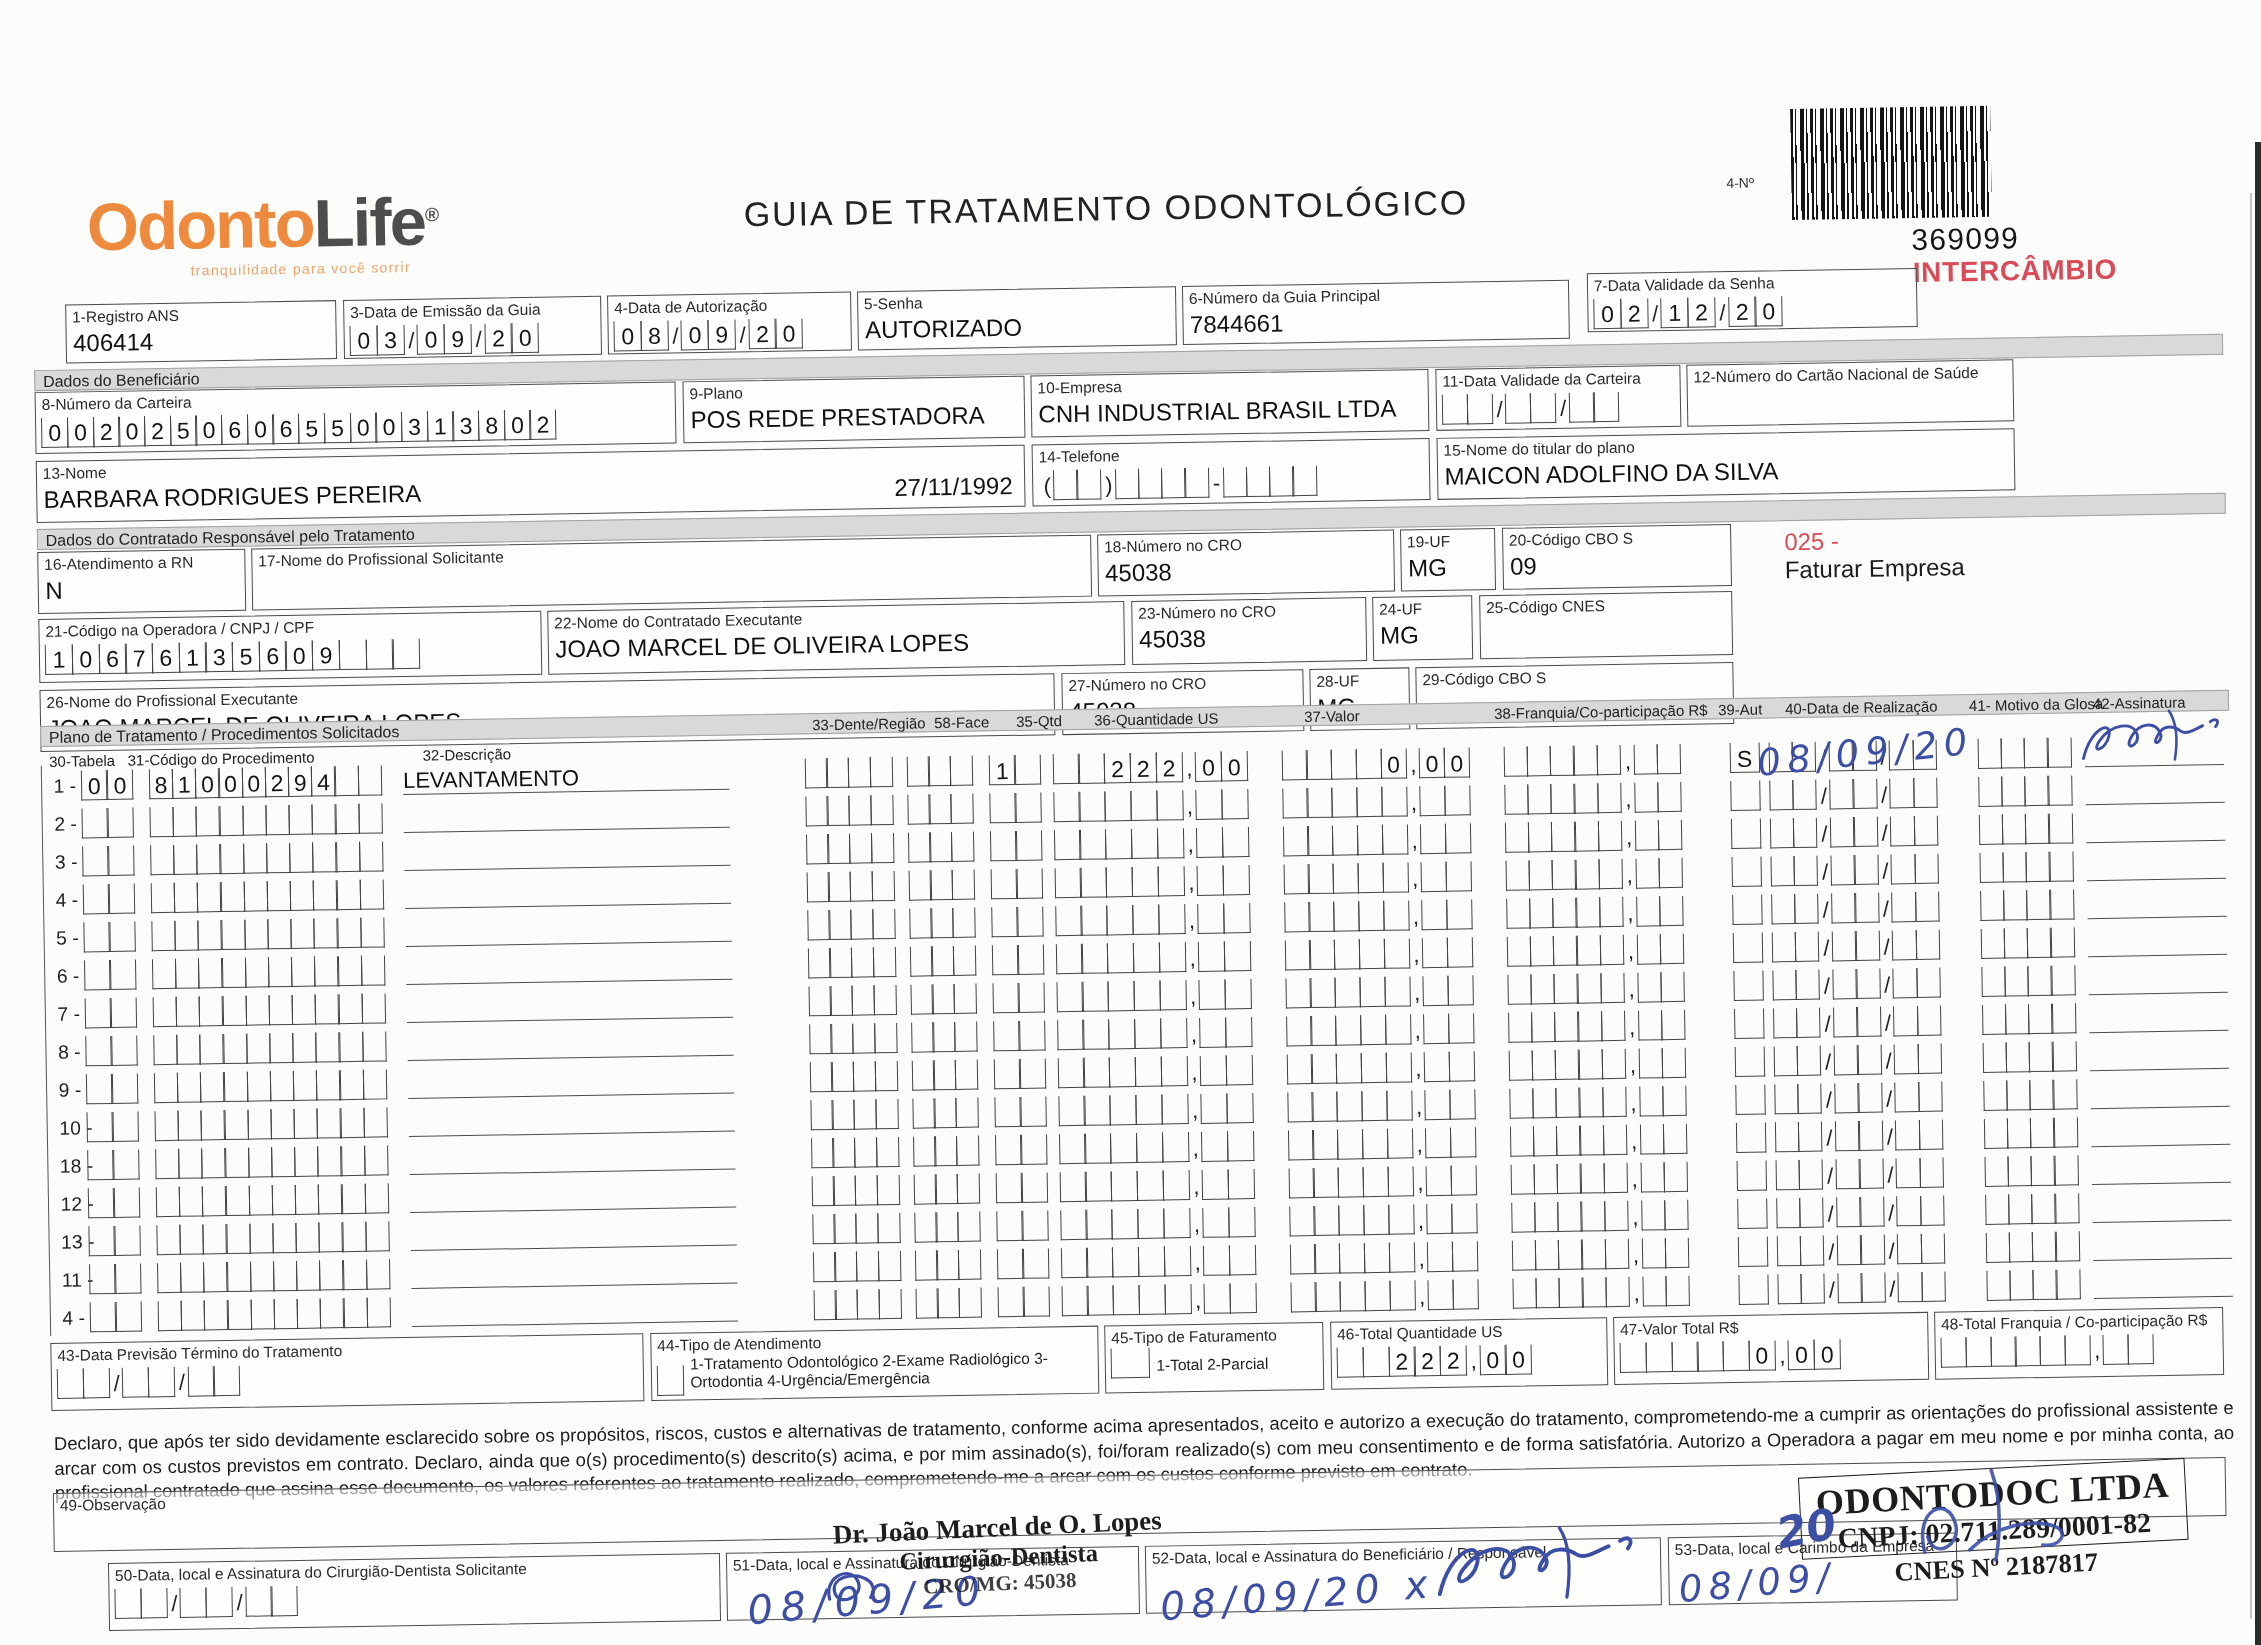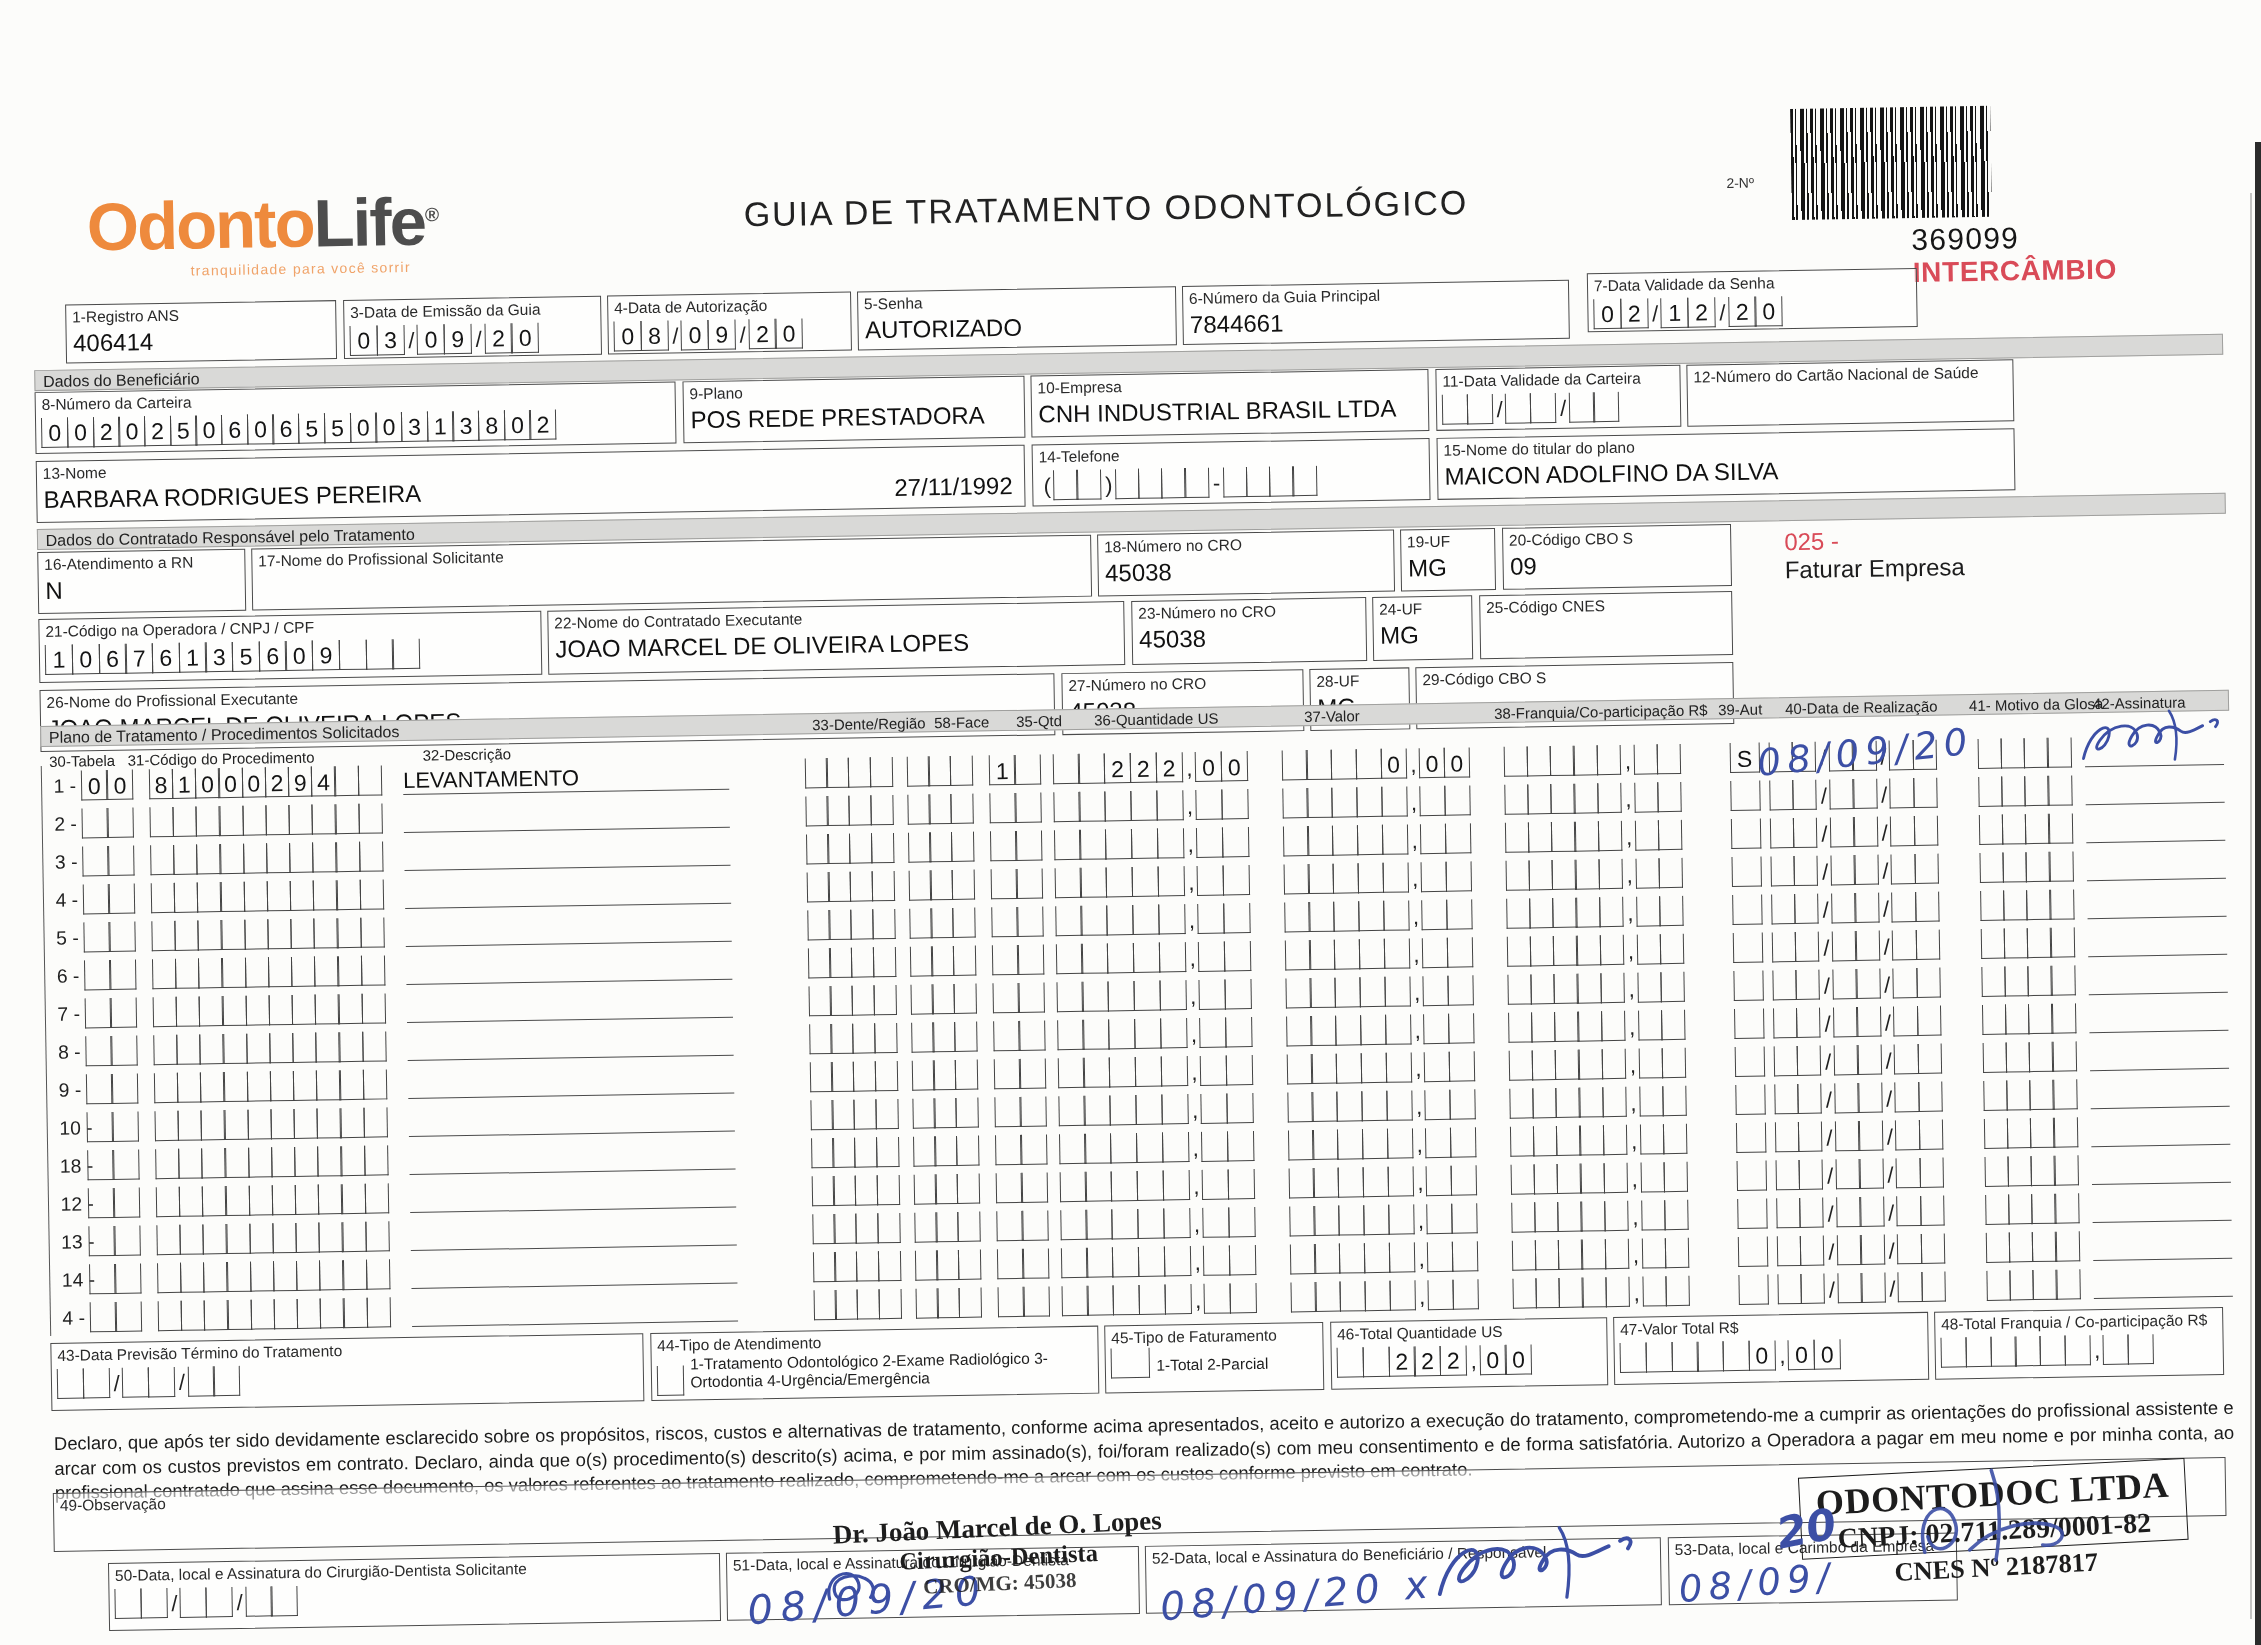--- a/index.html
+++ b/index.html
@@ -68,21 +68,21 @@
 <body>
 
 <div id="canvas">
  <div id="form">
 
   <div id="logo">
     <span class="w"><span class="p1">Odonto</span><span class="p2">Life</span><span class="reg">®</span></span>
     <span class="tag">tranquilidade para você sorrir</span>
   </div>
   <div id="title">GUIA DE TRATAMENTO ODONTOLÓGICO</div>
-  <div id="bc-lab">2-Nº</div>
+  <div id="bc-lab">4-Nº</div>
   <div id="barcode"></div>
   <div id="bc-num">369099</div>
   <div id="bc-int">INTERCÂMBIO</div>
 
   <div class="fld" style="left:48px;top:248px;width:271px;height:59px;">
     <span class="lab">1-Registro ANS</span>
     <div class="val">406414</div>
   </div>
   <div class="fld" style="left:326px;top:248px;width:258px;height:59px;">
     <span class="lab">3-Data de Emissão da Guia</span>
@@ -1409,21 +1409,21 @@
           </div>
           <div class="comb" style="padding: 0px; position: absolute; left: 1937px; bottom: 2.6px;">
             <span class="comb-cell" style="width: 24.5px;"></span>
             <span class="comb-cell" style="width: 24.5px;"></span>
             <span class="comb-cell" style="width: 24.5px;"></span>
             <span class="comb-cell" style="width: 24.5px;"></span>
           </div>
           <div class="uline" style="width: 139px; position: absolute; left: 2043px; bottom: 2.6px;"></div>
         </div>
         <div class="trow">
-          <span class="rownum" style="position: absolute; left: 11.6px; bottom: 6.4px;">14 -</span>
+          <span class="rownum" style="position: absolute; left: 11.6px; bottom: 6.4px;">11 -</span>
           <div class="comb" style="padding: 0px; position: absolute; left: 40px; bottom: 2.6px;">
             <span class="comb-cell" style="width: 27px;"></span>
             <span class="comb-cell" style="width: 27px;"></span>
           </div>
           <div class="comb" style="padding: 0px; position: absolute; left: 108px; bottom: 2.6px;">
             <span class="comb-cell" style="width: 24.5px;"></span>
             <span class="comb-cell" style="width: 24.5px;"></span>
             <span class="comb-cell" style="width: 24.5px;"></span>
             <span class="comb-cell" style="width: 24.5px;"></span>
             <span class="comb-cell" style="width: 24.5px;"></span>

